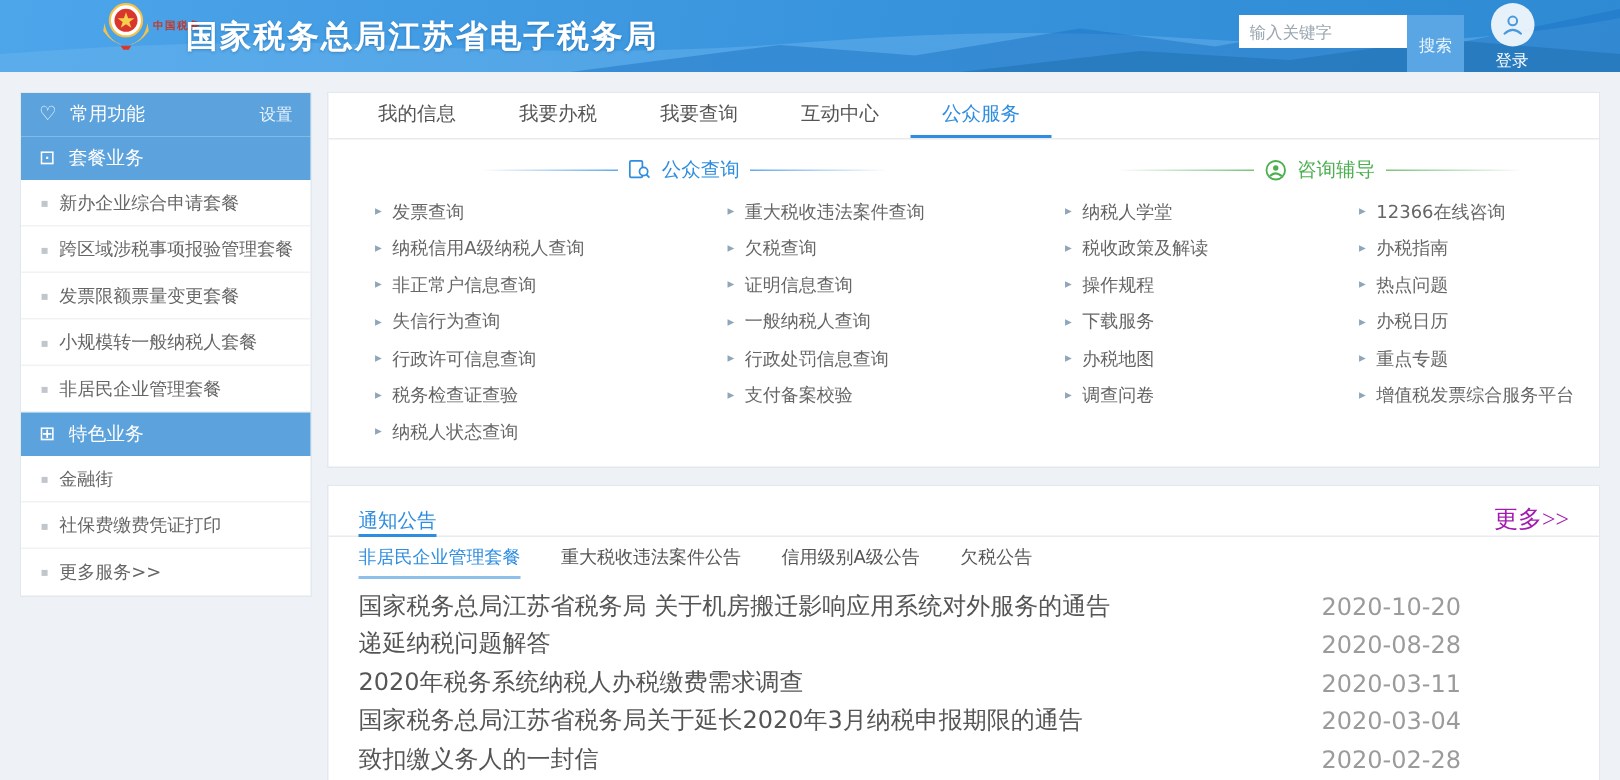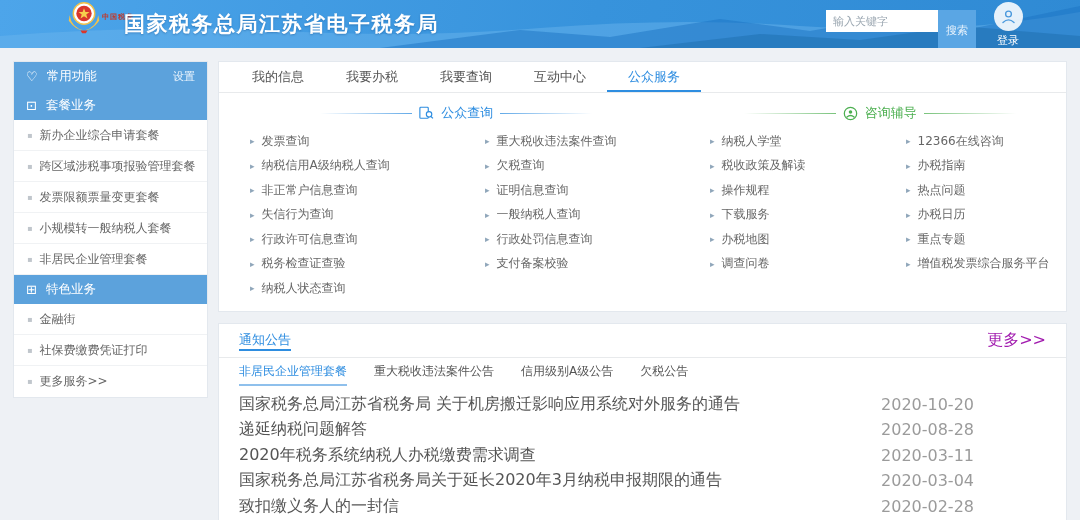--- a/index.html
+++ b/index.html
@@ -86,21 +86,21 @@
   
   .links-grid{display:flex;padding:6px 0 10px 31px;}
   .links-grid .col{display:flex;flex-direction:column;}
   .col.c0{width:235px;}
   .col.c1{width:225px;}
   .col.c2{width:196px;}
   .col.c3{flex:1;}
   .link-item{height:24.5px;display:flex;align-items:center;gap:7px;font-size:12px;color:#666;cursor:pointer;white-space:nowrap;}
   .link-item .arrow{color:#8fa6ba;font-size:9px;flex:none;}
   
-  .notice-header{display:flex;align-items:center;height:34px;border-bottom:1px solid #e8eaec;padding:0 20px;}
+  .notice-header{display:flex;align-items:flex-end;height:34px;border-bottom:1px solid #e8eaec;padding:0 20px;font-family:Liberation Serif, serif;}
   .notice-tab{color:var(--accent);font-size:13px;display:flex;align-items:center;border-bottom:2px solid var(--accent);margin-bottom:-1px;cursor:pointer;}
   .notice-more{margin-left:auto;font-size:16px;color:#a21caf;display:flex;align-items:center;cursor:pointer;}
   .subtabs{display:flex;gap:27px;padding:0 20px;height:29px;border-bottom:1px solid transparent;}
   .subtab{font-size:12px;color:#555;line-height:27px;cursor:pointer;border-bottom:2px solid transparent;}
   .subtab.active{color:var(--accent);border-bottom-color:#8fc0ec;}
   .notice-list{list-style:none;padding:5px 20px 8px;}
   .notice-item{display:flex;align-items:center;height:25.5px;font-size:16px;cursor:pointer;}
   .notice-title{color:#555;flex:1;white-space:nowrap;overflow:hidden;}
   .notice-date{color:#9b9b9b;margin-left:auto;margin-right:72px;flex:none;}
 </style>

